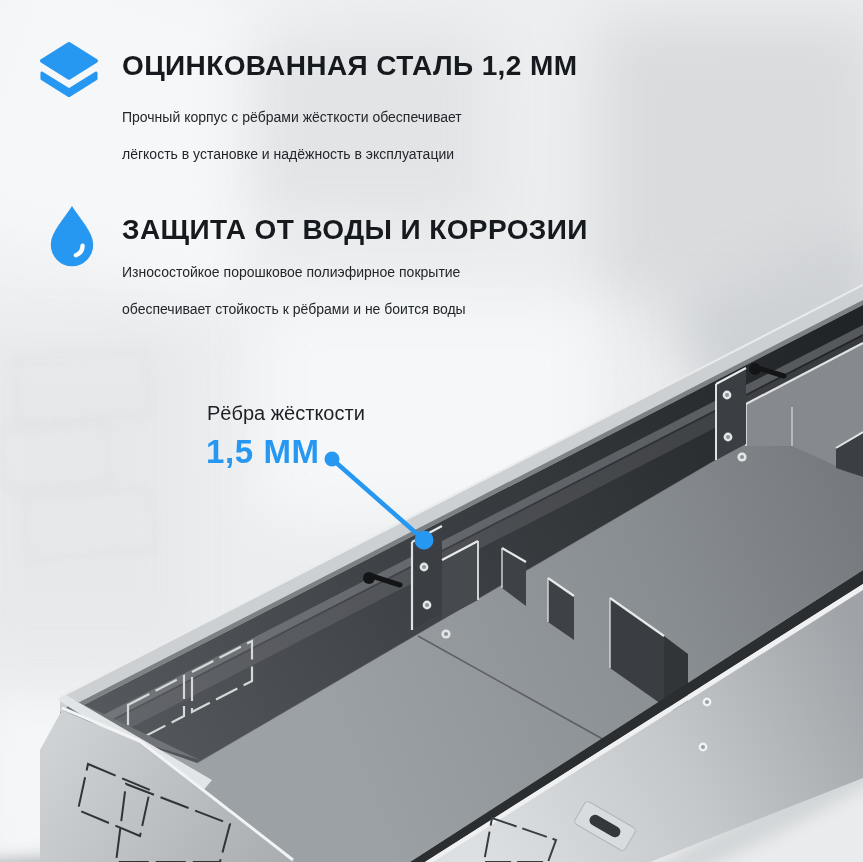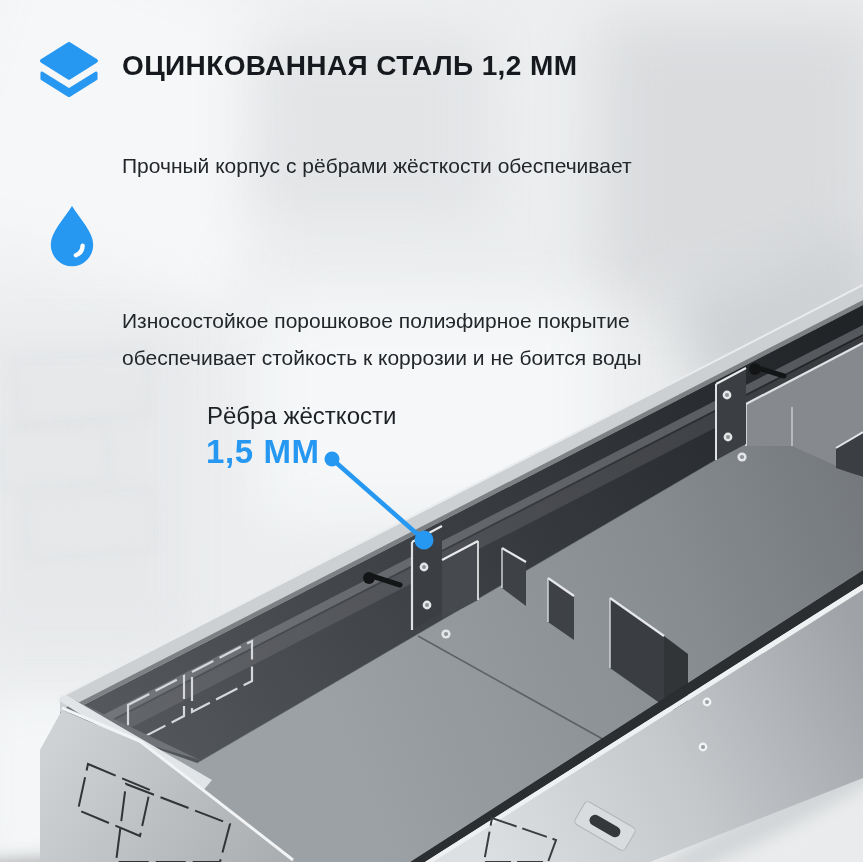--- a/index.html
+++ b/index.html
@@ -9,24 +9,24 @@
     font-family:"Liberation Sans","DejaVu Sans",sans-serif;
   }
   .blur{position:absolute;pointer-events:none;}
   .brick{position:absolute;border:2px solid #d0d3d6;filter:blur(6px);opacity:.6;border-radius:2px;}
   .scene{position:absolute;left:0;top:0;}
   .feature-title{
     position:absolute;color:#16191d;font-weight:800;font-size:28px;
     letter-spacing:.4px;white-space:nowrap;
   }
   .feature-desc{
-    position:absolute;color:#23272b;font-size:21px;line-height:37px;white-space:nowrap;margin-top:48px;
+    position:absolute;color:#23272b;font-size:14px;line-height:37px;white-space:nowrap;
   }
   .icon-wrap{position:absolute;}
-  .callout-label{position:absolute;color:#1d2125;font-size:24px;font-weight:500;white-space:nowrap;}
+  .callout-label{position:absolute;color:#1d2125;font-size:20px;font-weight:500;white-space:nowrap;}
   .callout-value{position:absolute;color:#2798F2;font-size:33px;font-weight:700;letter-spacing:.6px;white-space:nowrap;}
 </style>
 </head>
 <body>
 
 <div class="stage">
 
   <div class="blur" style="left:-40px;top:-30px;width:320px;height:300px;background:#f6f7f8;filter:blur(26px);transform:rotate(18deg);"></div>
   <div class="blur" style="left:250px;top:30px;width:240px;height:190px;background:#e2e4e6;filter:blur(28px);"></div>
   <div class="blur" style="left:600px;top:20px;width:280px;height:280px;background:#d9dbdd;filter:blur(30px);"></div>
@@ -187,29 +187,31 @@
 
   <div class="icon-wrap" style="left:38px;top:40px;width:62px;height:60px;">
     <svg width="62" height="60" viewBox="0 0 64 62">
       <polygon points="32,4 60,21.5 32,39 4,21.5" fill="#2798F2" stroke="#2798F2" stroke-width="4" stroke-linejoin="round"></polygon>
       <polygon points="4,34 32,51.5 60,34 60,40 32,57.5 4,40" fill="#2798F2" stroke="#2798F2" stroke-width="3" stroke-linejoin="round"></polygon>
     </svg>
   </div>
   <div class="feature-title" style="left:122px;top:50px;">ОЦИНКОВАННАЯ СТАЛЬ 1,2 ММ</div>
   <div class="feature-desc" style="left:122px;top:99px;">
     <div>Прочный корпус с рёбрами жёсткости обеспечивает</div>
+    <div>лёгкость в установке и надёжность в эксплуатации</div>
   </div>
 
   <div class="icon-wrap" style="left:45px;top:202px;width:54px;height:66px;">
     <svg width="54" height="66" viewBox="0 0 56 66">
       <path d="M28,3 C20,16 6,30 6,43 a22,22.5 0 0 0 44,0 C50,30 36,16 28,3 Z" fill="#2798F2"></path>
       <path d="M39,44 a11,11 0 0 1 -7,10" stroke="#ffffff" stroke-width="4.5" fill="none" stroke-linecap="round"></path>
     </svg>
   </div>
+  <div class="feature-title" style="left:122px;top:214px;">ЗАЩИТА ОТ ВОДЫ И КОРРОЗИИ</div>
   <div class="feature-desc" style="left:122px;top:254px;">
     <div>Износостойкое порошковое полиэфирное покрытие</div>
-    <div>обеспечивает стойкость к коррозии и не боится воды</div>
+    <div>обеспечивает стойкость к рёбрами и не боится воды</div>
   </div>
 
   <div class="callout-label" style="left:207px;top:402px;">Рёбра жёсткости</div>
   <div class="callout-value" style="left:206px;top:433px;">1,5 ММ</div>
 
 </div>
 
 </body></html>

